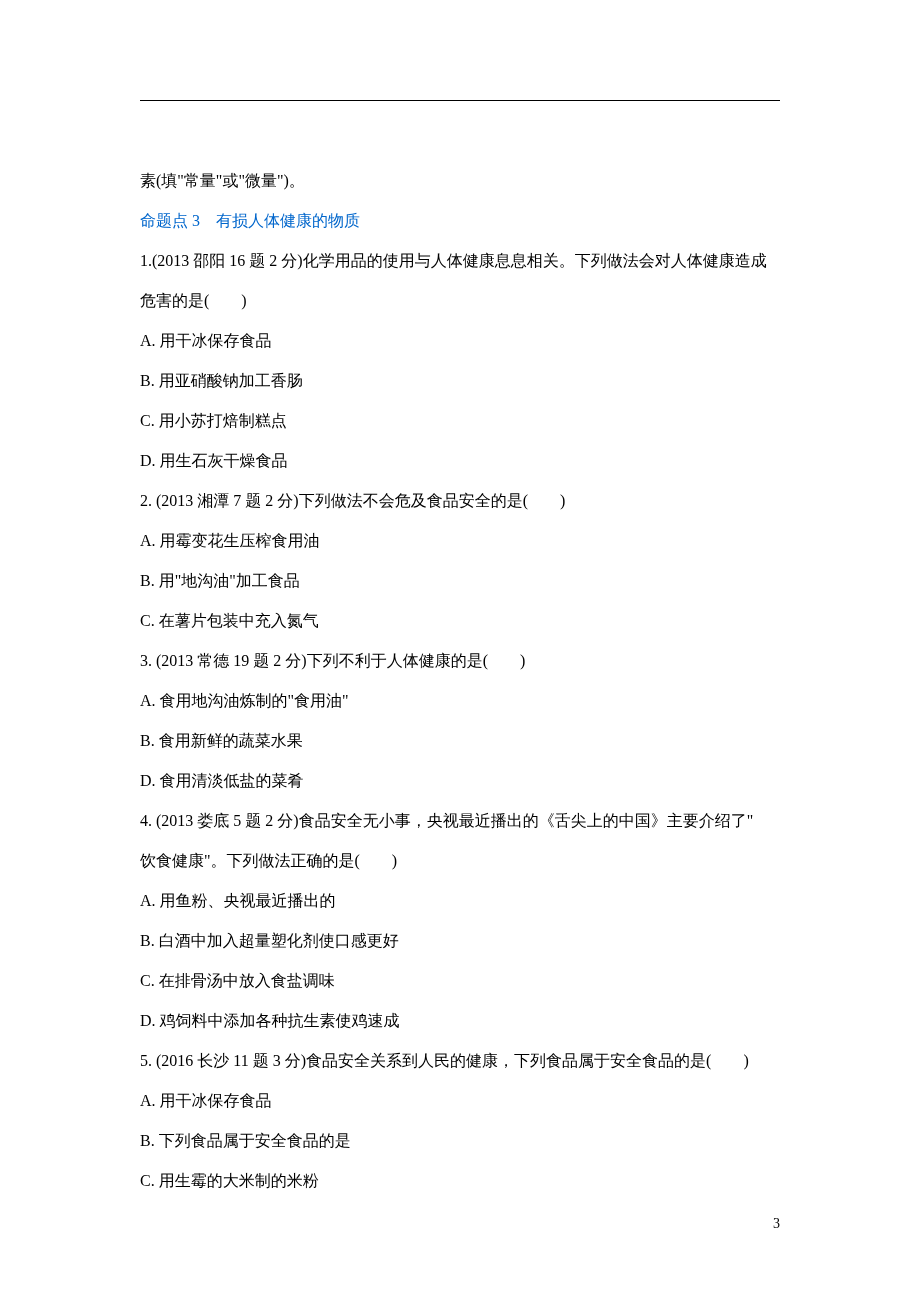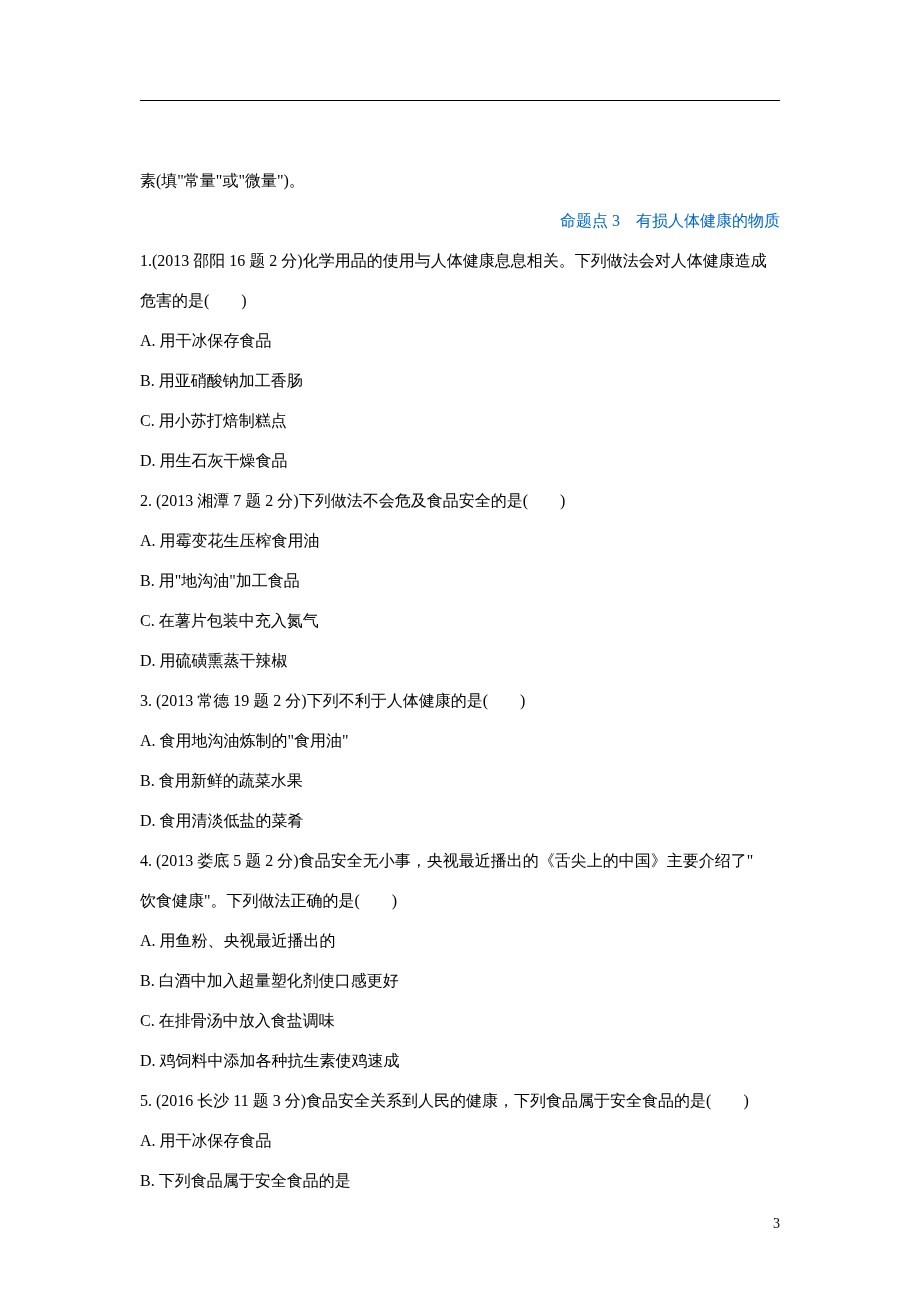--- a/index.html
+++ b/index.html
@@ -23,21 +23,21 @@
     .text-line {
       font-size: 16px;
       line-height: 2.5;
       color: #000;
       text-align: left;
     }
     .section-title {
       font-size: 16px;
       line-height: 2.5;
       color: #0066cc;
-      text-align: right;
+      text-align: left;
     }
     .page-number {
       position: absolute;
       bottom: 70px;
       right: 140px;
       font-size: 14px;
       color: #000;
       font-family: "SimSun", serif;
     }
   </style>
@@ -55,32 +55,32 @@
   <div class="text-line">危害的是(　　)</div>
   <div class="text-line">A. 用干冰保存食品</div>
   <div class="text-line">B. 用亚硝酸钠加工香肠</div>
   <div class="text-line">C. 用小苏打焙制糕点</div>
   <div class="text-line">D. 用生石灰干燥食品</div>
 
   <div class="text-line">2. (2013 湘潭 7 题 2 分)下列做法不会危及食品安全的是(　　)</div>
   <div class="text-line">A. 用霉变花生压榨食用油</div>
   <div class="text-line">B. 用"地沟油"加工食品</div>
   <div class="text-line">C. 在薯片包装中充入氮气</div>
-  <div class="text-line">D. 用硫磺熏蒸干辣椒</div>
 
   <div class="text-line">3. (2013 常德 19 题 2 分)下列不利于人体健康的是(　　)</div>
   <div class="text-line">A. 食用地沟油炼制的"食用油"</div>
   <div class="text-line">B. 食用新鲜的蔬菜水果</div>
   <div class="text-line">D. 食用清淡低盐的菜肴</div>
 
   <div class="text-line">4. (2013 娄底 5 题 2 分)食品安全无小事，央视最近播出的《舌尖上的中国》主要介绍了"</div>
   <div class="text-line">饮食健康"。下列做法正确的是(　　)</div>
   <div class="text-line">A. 用鱼粉、央视最近播出的</div>
   <div class="text-line">B. 白酒中加入超量塑化剂使口感更好</div>
   <div class="text-line">C. 在排骨汤中放入食盐调味</div>
   <div class="text-line">D. 鸡饲料中添加各种抗生素使鸡速成</div>
 
   <div class="text-line">5. (2016 长沙 11 题 3 分)食品安全关系到人民的健康，下列食品属于安全食品的是(　　)</div>
   <div class="text-line">A. 用干冰保存食品</div>
   <div class="text-line">B. 下列食品属于安全食品的是</div>
+  <div class="text-line">C. 用生霉的大米制的米粉</div>
 </div>
 
 <div class="page-number">3</div>
 
 </body></html>

